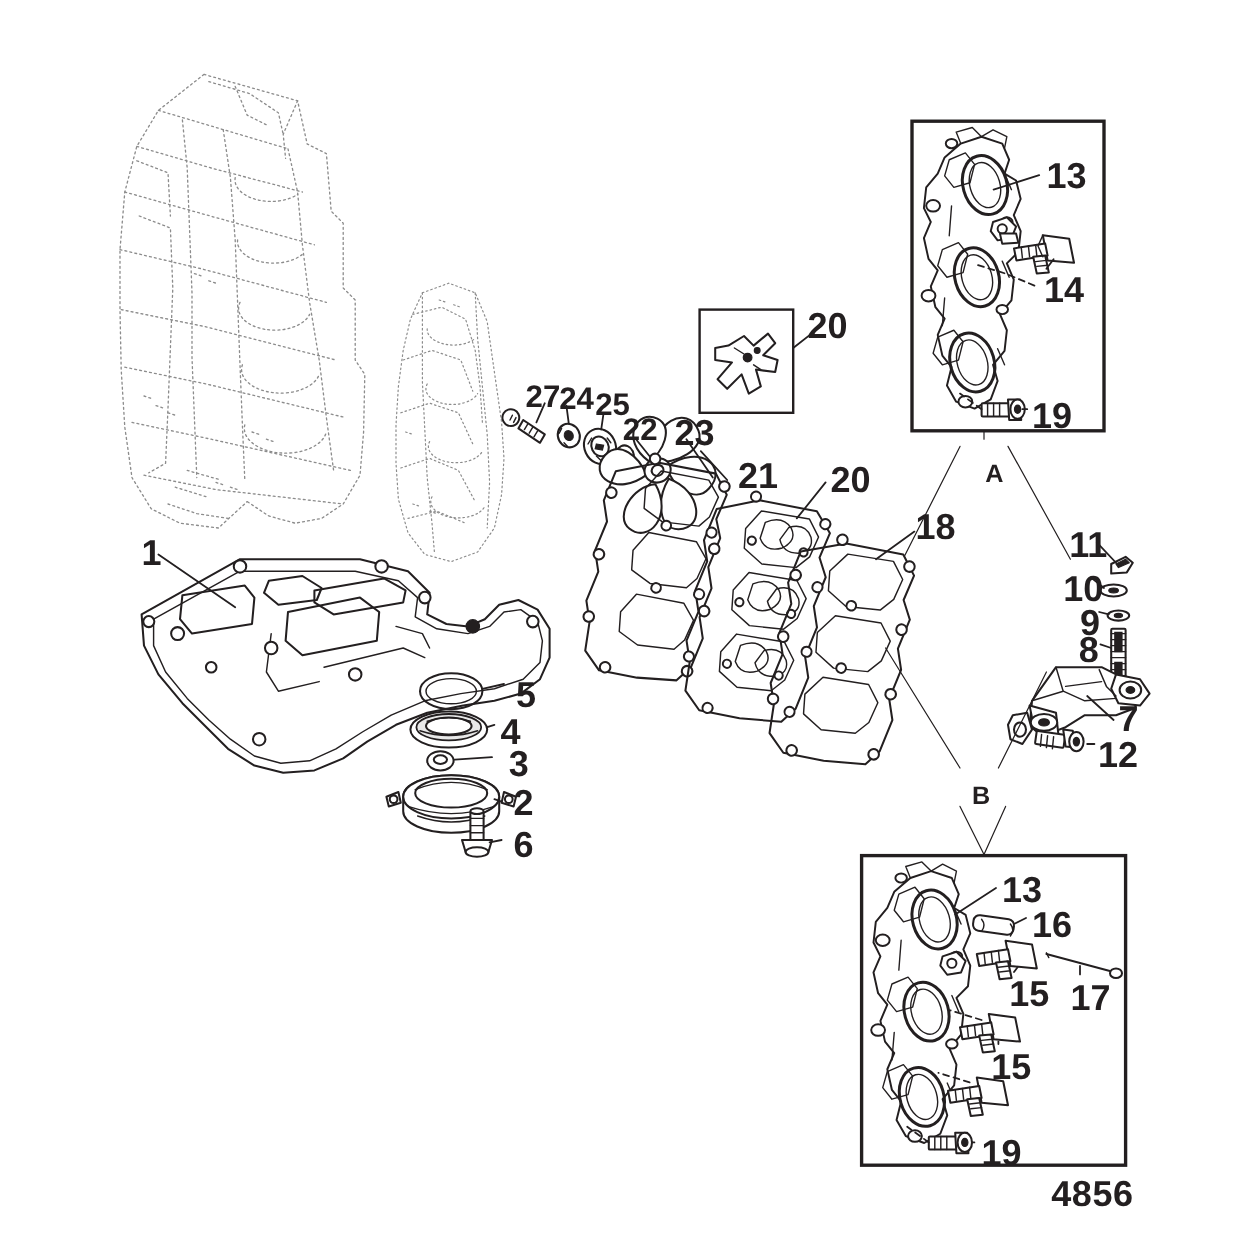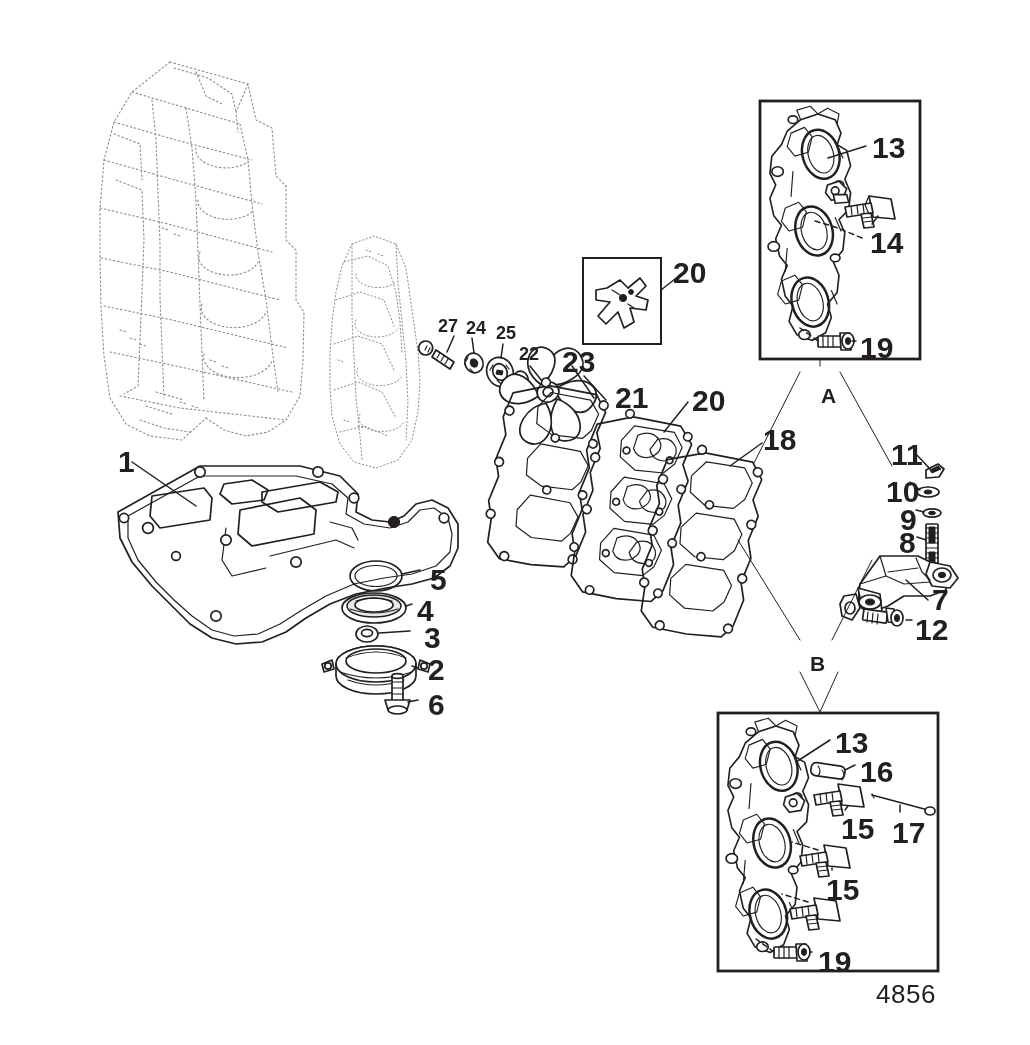--- a/index.html
+++ b/index.html
@@ -10,34 +10,34 @@
   .callout{
     position:absolute;
     font-family:"Liberation Sans",sans-serif;
     font-weight:bold;
     color:#231f20;
     font-size:30px;
     line-height:1;
     white-space:nowrap;
     user-select:none;
   }
-  .callout.small{font-size:18px;}
+  .callout.small{font-size:26px;}
   .marker{
     position:absolute;
     font-family:"Liberation Sans",sans-serif;
     font-weight:bold;
     font-size:21px;
     color:#231f20;
     line-height:1;
   }
   .refnum{
     position:absolute;
     font-family:"Liberation Sans",sans-serif;
-    font-weight:normal;
-    font-size:26px;
+    font-weight:bold;
+    font-size:30px;
     color:#231f20;
     letter-spacing:0.5px;
   }
 </style>
 </head>
 <body>
 
 <div id="stage">
 
   <svg viewBox="0 0 1030 1045" xmlns="http://www.w3.org/2000/svg">

